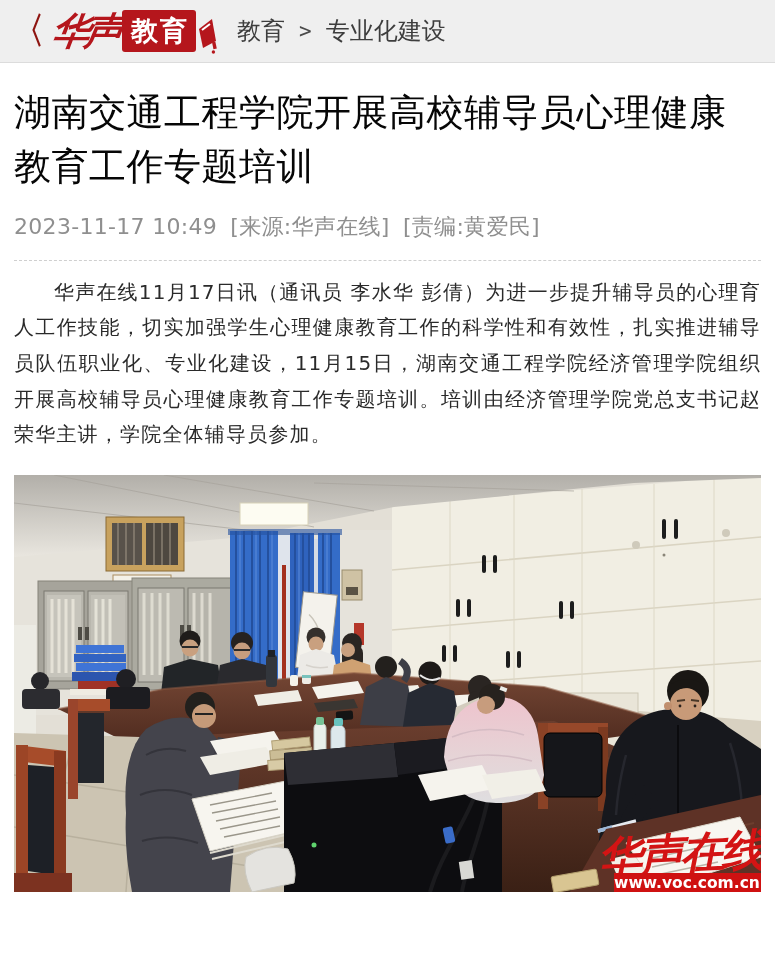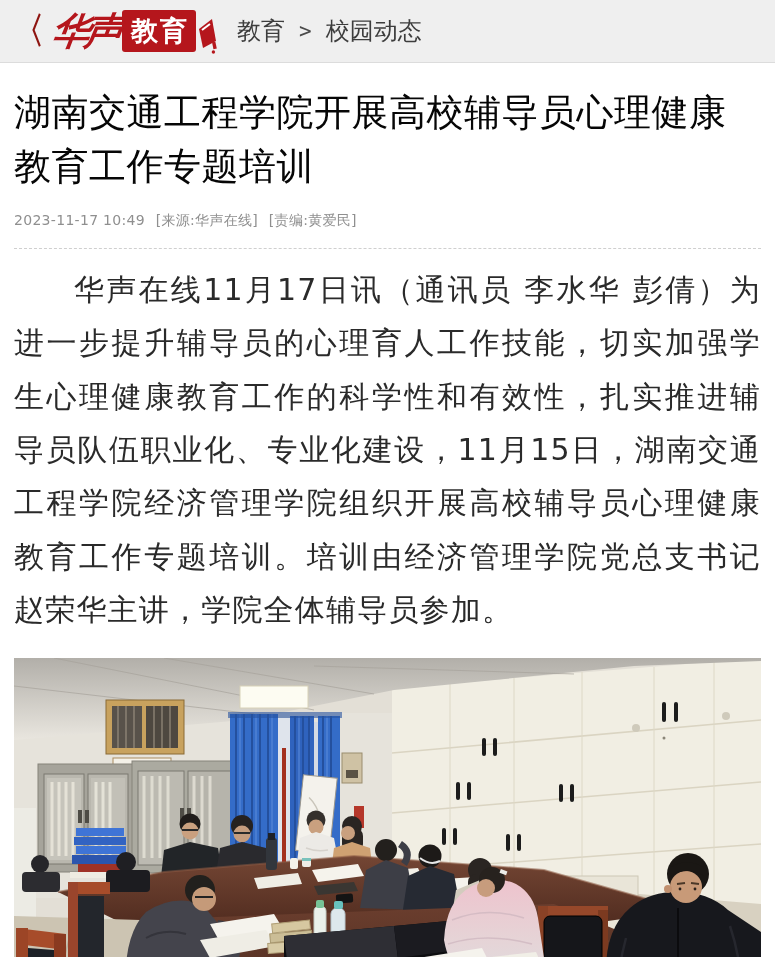--- a/index.html
+++ b/index.html
@@ -11,23 +11,23 @@
   .logo{display:flex;align-items:center;cursor:pointer}
   .logo-callig{font-family:"DejaVu Serif","Liberation Serif",serif;font-style:italic;font-weight:bold;font-size:38px;color:#b5161c;letter-spacing:-5px;transform:skewX(-8deg);line-height:1;margin-right:4px}
   .logo-box{background:#b5161c;color:#fff;font-weight:bold;font-size:27px;line-height:1;padding:7px 7px 8px 9px;border-radius:3px;letter-spacing:2px}
   .logo-flag{margin-left:1px;margin-top:12px}
   .crumbs{display:flex;align-items:center;margin-left:18px;font-size:24px;color:#3d3d3d}
   .crumb{cursor:pointer}
   .crumb-sep{font-size:21px;color:#4a4a4a;margin:0 14px;font-family:"DejaVu Sans Mono","Liberation Mono",monospace}
   
   .content{padding:0 14px}
   h1.title{font-size:37px;line-height:1.47;color:#060606;margin-top:23px;font-weight:normal;letter-spacing:.5px}
-  .meta{margin-top:17px;padding-bottom:18px;font-size:14px;color:#8f8f8f;border-bottom:1px dashed #cfcfcf;letter-spacing:.3px}
+  .meta{margin-top:17px;padding-bottom:18px;font-size:22px;color:#8f8f8f;border-bottom:1px dashed #cfcfcf;letter-spacing:.3px}
   .meta span{margin-right:6px}
-  .body-text{margin-top:14px;font-size:30px;line-height:1.78;color:#2a2a2a;text-indent:2em;letter-spacing:1.2px;text-align:justify}
+  .body-text{margin-top:14px;font-size:20px;line-height:1.78;color:#2a2a2a;text-indent:2em;letter-spacing:1.2px;text-align:justify}
   
   .photo{margin-top:22px;width:747px;height:417px;display:block;overflow:hidden;background:#ddd8cf}
   .photo svg{display:block;width:100%;height:100%}
 </style>
 </head>
 <body>
 
 <header class="header">
   <span class="back">〈</span>
   <div class="logo">
@@ -38,21 +38,21 @@
         <path d="M2,13 L15,3 L19,25 L6,32 Z" fill="#b5161c"></path>
         <path d="M5,14 L13,8" stroke="#fff" stroke-width="2" fill="none"></path>
         <rect x="15.6" y="26" width="3.4" height="7" fill="#b5161c" transform="rotate(-12 17 29)"></rect>
         <circle cx="16.4" cy="36" r="1.7" fill="#b5161c"></circle>
       </svg>
     </span>
   </div>
   <nav class="crumbs">
     <span class="crumb">教育</span>
     <span class="crumb-sep">&gt;</span>
-    <span class="crumb">校园动态</span>
+    <span class="crumb">专业化建设</span>
   </nav>
 </header>
 
 <main class="content">
   <h1 class="title">湖南交通工程学院开展高校辅导员心理健康教育工作专题培训</h1>
   <div class="meta">
     <span>2023-11-17 10:49</span>
     <span>[来源:华声在线]</span>
     <span>[责编:黄爱民]</span>
   </div>

